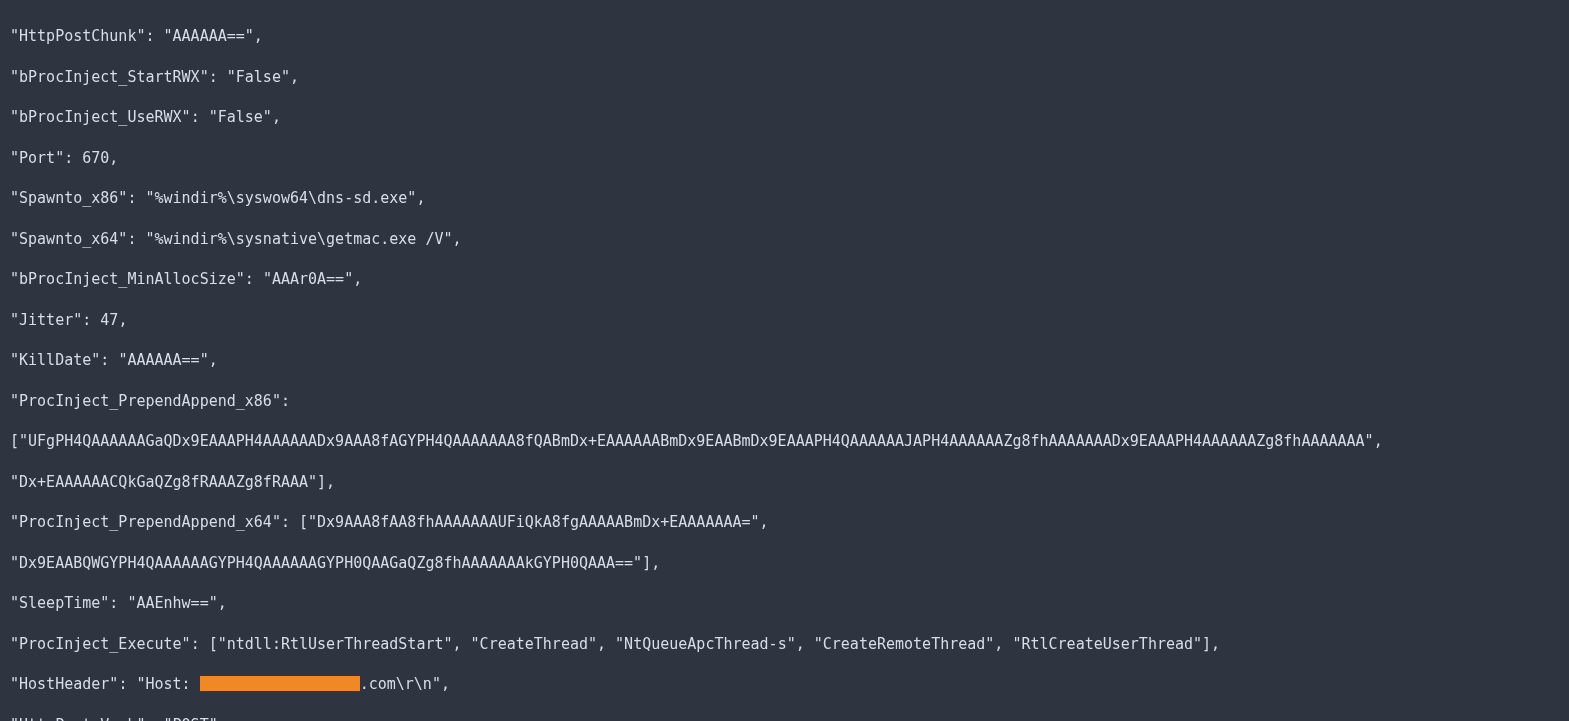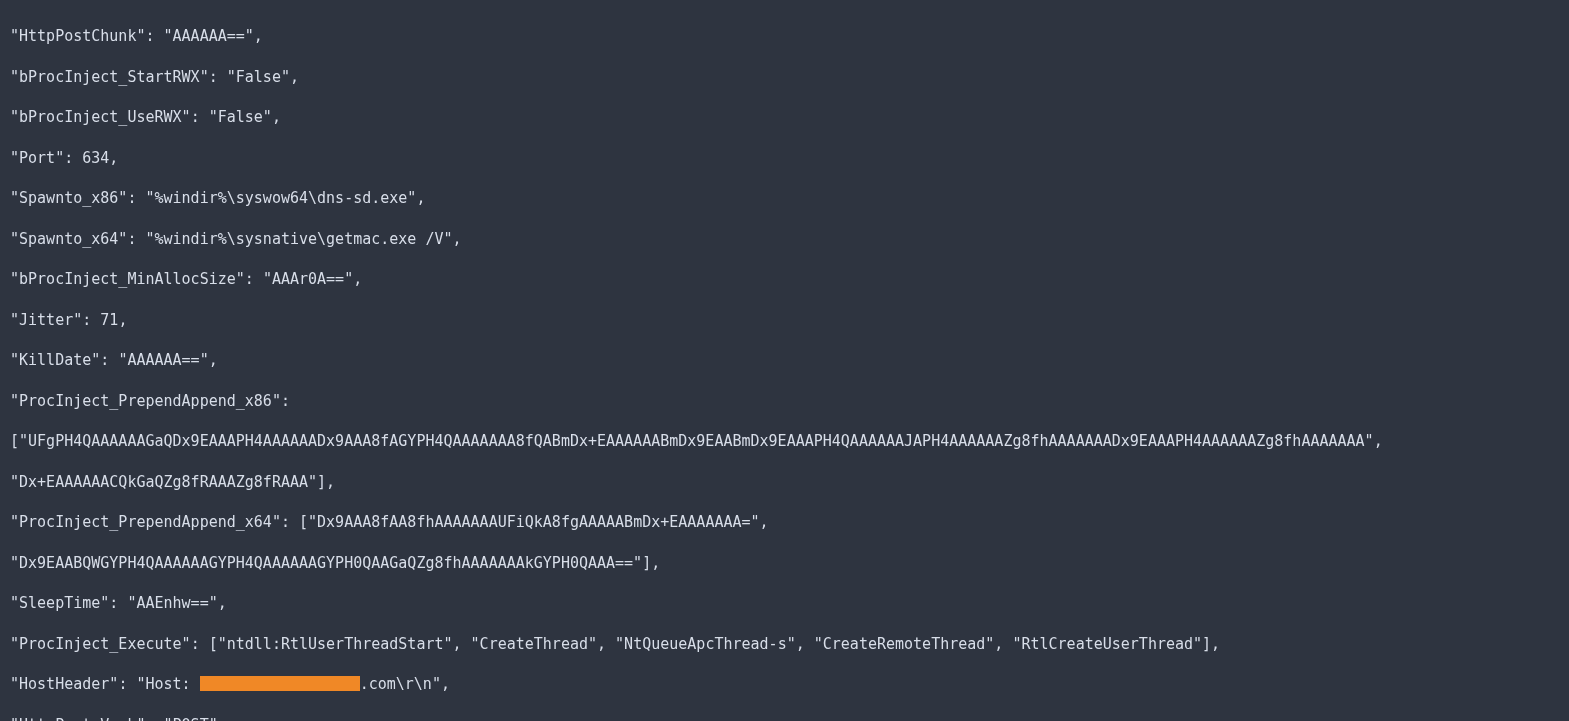--- a/index.html
+++ b/index.html
@@ -28,25 +28,25 @@
     vertical-align: -2px;
   }
 </style>
 </head>
 <body>
 
 <div class="code">
 <span class="row"><span class="k">"HttpPostChunk"</span><span class="p">: </span><span class="v">"AAAAAA=="</span><span class="p">,</span></span>
 <span class="row"><span class="k">"bProcInject_StartRWX"</span><span class="p">: </span><span class="v">"False"</span><span class="p">,</span></span>
 <span class="row"><span class="k">"bProcInject_UseRWX"</span><span class="p">: </span><span class="v">"False"</span><span class="p">,</span></span>
-<span class="row"><span class="k">"Port"</span><span class="p">: </span><span class="v">634</span><span class="p">,</span></span>
+<span class="row"><span class="k">"Port"</span><span class="p">: </span><span class="v">670</span><span class="p">,</span></span>
 <span class="row"><span class="k">"Spawnto_x86"</span><span class="p">: </span><span class="v">"%windir%\syswow64\dns-sd.exe"</span><span class="p">,</span></span>
 <span class="row"><span class="k">"Spawnto_x64"</span><span class="p">: </span><span class="v">"%windir%\sysnative\getmac.exe /V"</span><span class="p">,</span></span>
 <span class="row"><span class="k">"bProcInject_MinAllocSize"</span><span class="p">: </span><span class="v">"AAAr0A=="</span><span class="p">,</span></span>
-<span class="row"><span class="k">"Jitter"</span><span class="p">: </span><span class="v">71</span><span class="p">,</span></span>
+<span class="row"><span class="k">"Jitter"</span><span class="p">: </span><span class="v">47</span><span class="p">,</span></span>
 <span class="row"><span class="k">"KillDate"</span><span class="p">: </span><span class="v">"AAAAAA=="</span><span class="p">,</span></span>
 <span class="row"><span class="k">"ProcInject_PrependAppend_x86"</span><span class="p">:</span></span>
 <span class="row"><span class="v">["UFgPH4QAAAAAAGaQDx9EAAAPH4AAAAAADx9AAA8fAGYPH4QAAAAAAA8fQABmDx+EAAAAAABmDx9EAABmDx9EAAAPH4QAAAAAAJAPH4AAAAAAZg8fhAAAAAAADx9EAAAPH4AAAAAAZg8fhAAAAAAA",</span></span>
 <span class="row"><span class="v">"Dx+EAAAAAACQkGaQZg8fRAAAZg8fRAAA"],</span></span>
 <span class="row"><span class="k">"ProcInject_PrependAppend_x64"</span><span class="p">: </span><span class="v">["Dx9AAA8fAA8fhAAAAAAAUFiQkA8fgAAAAABmDx+EAAAAAAA=",</span></span>
 <span class="row"><span class="v">"Dx9EAABQWGYPH4QAAAAAAGYPH4QAAAAAAGYPH0QAAGaQZg8fhAAAAAAAkGYPH0QAAA=="],</span></span>
 <span class="row"><span class="k">"SleepTime"</span><span class="p">: </span><span class="v">"AAEnhw=="</span><span class="p">,</span></span>
 <span class="row"><span class="k">"ProcInject_Execute"</span><span class="p">: </span><span class="v">["ntdll:RtlUserThreadStart", "CreateThread", "NtQueueApcThread-s", "CreateRemoteThread", "RtlCreateUserThread"],</span></span>
 <span class="row"><span class="k">"HostHeader"</span><span class="p">: </span><span class="v">"Host: </span><span class="redact"></span><span class="v">.com\r\n",</span></span>
 <span class="row"><span class="k">"HttpPost_Verb"</span><span class="p">: </span><span class="v">"POST"</span><span class="p">,</span></span>

